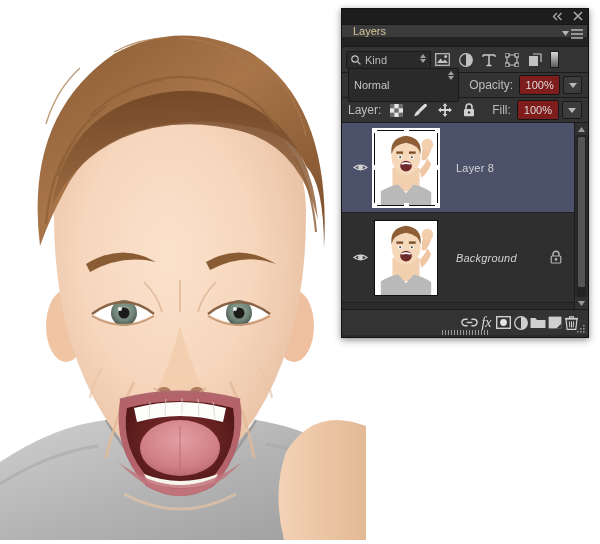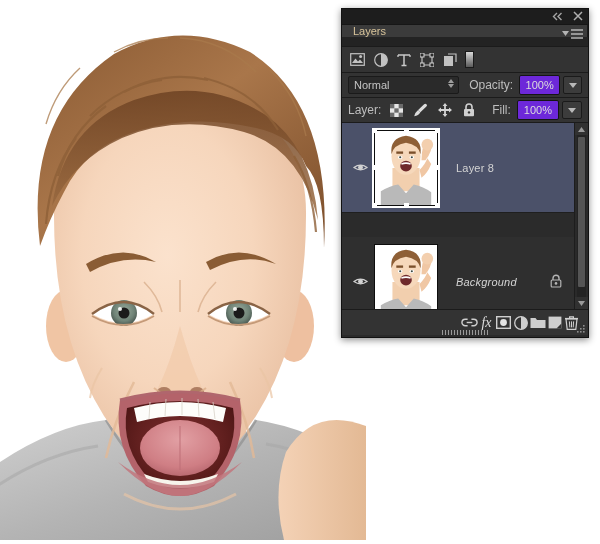--- a/index.html
+++ b/index.html
@@ -55,42 +55,42 @@
   }
   .kind-select .spin { position:absolute; right:4px; top:2px; display:flex; flex-direction:column; gap:1px; }
   .f-icon { width:23px; height:22px; display:flex; align-items:center; justify-content:center; color:#c2c2c2; }
   .f-swatch { width:9px; height:17px; margin-left:4px; background:linear-gradient(#d8d8d8,#5a5a5a); border:1px solid #1a1a1a; }
 
   .blendrow, .lockrow {
     height:25px; background:#333333; display:flex; align-items:center;
     padding:0 6px; border-bottom:1px solid #1b1b1b;
   }
   .blend-select {
-    width:118px; height:18px; background:#2a2a2a; border:1px solid #1a1a1a; border-radius:2px;
+    width:118px; height:34px; background:#2a2a2a; border:1px solid #1a1a1a; border-radius:2px;
     display:flex; align-items:center; padding:0 5px; color:#c4c4c4; font-size:11px; position:relative;
   }
   .blend-select .spin { position:absolute; right:4px; top:2px; display:flex; flex-direction:column; gap:1px; }
   .lbl { font-size:12px; color:#bdbdbd; }
   .numfield {
-    height:20px; background:#6d28d9; border:1px solid #151515; border-radius:2px;
+    height:20px; background:#7f1d1d; border:1px solid #151515; border-radius:2px;
     display:flex; align-items:center; justify-content:center; color:#dcdcdc;
     font-size:11px; padding:0 6px; min-width:41px;
   }
   .dropbtn {
     width:20px; height:18px; background:#3c3c3c; border:1px solid #1a1a1a; border-radius:2px;
     display:flex; align-items:center; justify-content:center; margin-left:3px;
   }
   .lock-icons { display:flex; align-items:center; gap:9px; margin-left:8px; }
   .lock-ico { width:15px; height:15px; display:flex; align-items:center; justify-content:center; color:#c6c6c6; }
 
   
   .layerlist { position:relative; background:#2b2b2b; height:186px; overflow:hidden; }
   .layerrow { height:90px; display:flex; align-items:center; border-bottom:1px solid #1f1f1f; position:relative; padding-left:8px; }
   .layerrow.selected { background:#4b5169; }
-  .layerrow.normal { background:#2f2f2f;margin-top:24px; }
+  .layerrow.normal { background:#2f2f2f; }
   .eye { width:20px; display:flex; align-items:center; justify-content:center; color:#c9c9c9; }
   .thumb-box { width:64px; height:76px; margin-left:4px; position:relative; background:#fff; border:1px solid #0d0d0d; }
   .thumb-box.sel { outline:2px solid #ffffff; outline-offset:0px; }
   .thumb-svg { width:100%; height:100%; display:block; }
   .handles span { position:absolute; width:5px; height:5px; background:#fff; }
   .layername { margin-left:18px; font-size:11px; color:#d4d4d4; letter-spacing:.2px; }
   .layername.italic { font-style:italic; }
   .row-lock { position:absolute; right:26px; top:50%; transform:translateY(-50%); color:#b5b5b5; }
 
   .scrollbar { position:absolute; right:0; top:0; width:14px; height:100%; background:#2a2a2a; border-left:1px solid #1d1d1d; }
@@ -287,20 +287,31 @@
             <g stroke="#c0c0c0" stroke-width="1.4">
               <line x1="0" y1="1" x2="12" y2="1"></line>
               <line x1="0" y1="5" x2="12" y2="5"></line>
               <line x1="0" y1="9" x2="12" y2="9"></line>
             </g>
           </svg>
       </div>
     </div>
 
     <div class="filterrow">
+      <div class="kind-select">
+        <svg width="10" height="10" viewBox="0 0 10 10">
+          <circle cx="4" cy="4" r="3.2" stroke="#c5c5c5" stroke-width="1.2" fill="none"></circle>
+            <line x1="6.4" y1="6.4" x2="9.4" y2="9.4" stroke="#c5c5c5" stroke-width="1.3"></line>
+        </svg>
+        <span>Kind</span>
+        <span class="spin">
+            <i class="up"></i>
+            <i class="dn"></i>
+          </span>
+      </div>
 
       <div class="f-icon">
         <svg width="15" height="13" viewBox="0 0 15 13">
             <rect x="0.7" y="0.7" width="13.6" height="11.6" stroke="#c2c2c2" stroke-width="1.2" fill="none"></rect>
             <path d="M2 10 L5.5 5.5 L8 8.5 L10 6.5 L13 10 Z" fill="#c2c2c2"></path>
             <circle cx="10.6" cy="3.6" r="1.5" fill="#c2c2c2"></circle>
           </svg>
       </div>
       <div class="f-icon">
         <svg width="14" height="14" viewBox="0 0 14 14">

